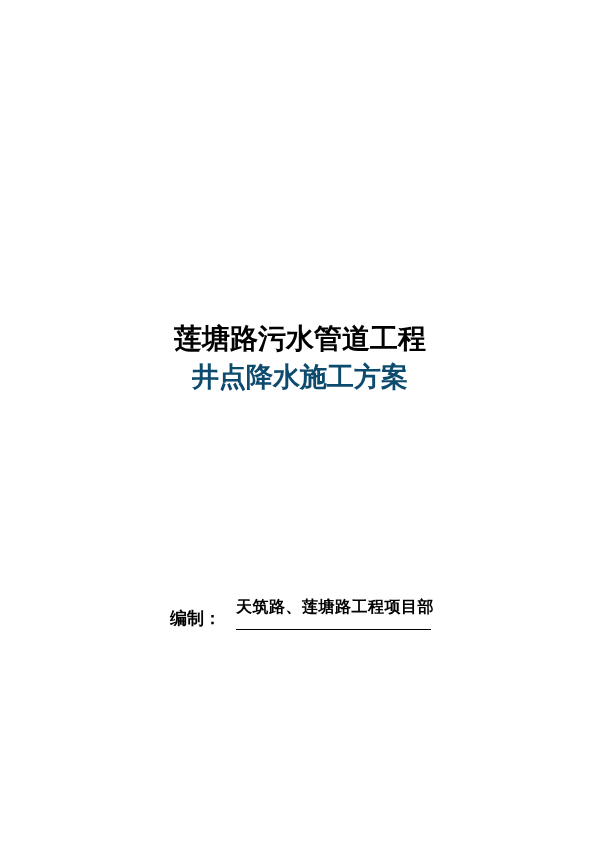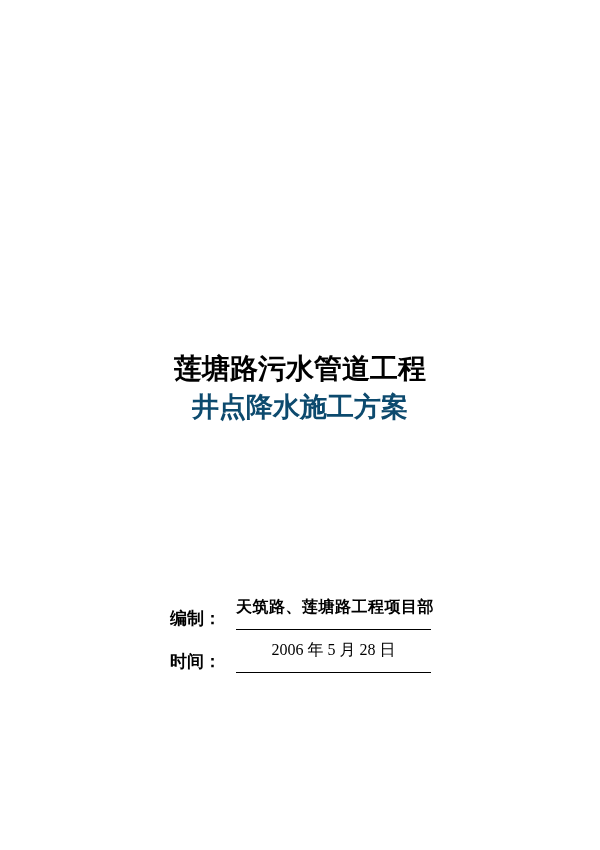--- a/index.html
+++ b/index.html
@@ -9,21 +9,21 @@
     width: 600px;
     height: 850px;
     margin: 0 auto;
     background: #ffffff;
     color: #000000;
     font-family: "Liberation Sans", sans-serif;
     overflow: hidden;
   }
   .title-block {
     position: absolute;
-    top: 350px;
+    top: 320px;
     left: 0;
     width: 100%;
     text-align: center;
   }
   .title-line1 {
     font-size: 28px;
     font-weight: bold;
     line-height: 38px;
     letter-spacing: 0px;
     color: #000000;
@@ -86,20 +86,16 @@
   </div>
 
   <div class="fields-block">
 
     <div class="field-row">
       <span class="field-label">编制：</span>
       <span class="field-value cjk-bold">天筑路、莲塘路工程项目部</span>
     </div>
 
 
-    <div class="field-row">
-      <span class="field-label">时间：</span>
-      <span class="field-value serif-date">2006 年 5 月 28 日</span>
-    </div>
 
   </div>
 
 </div>
 
 </body></html>

